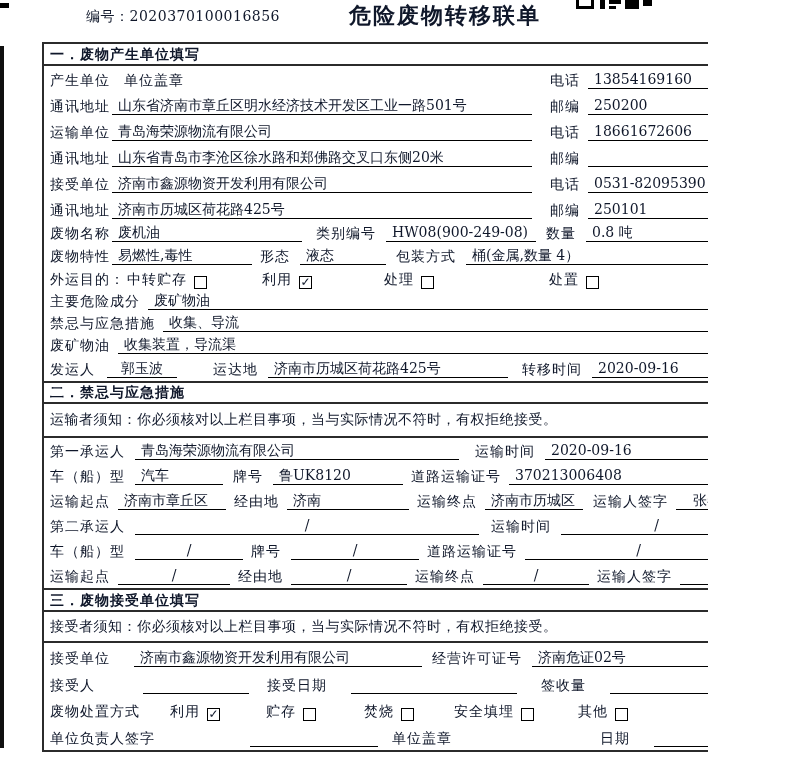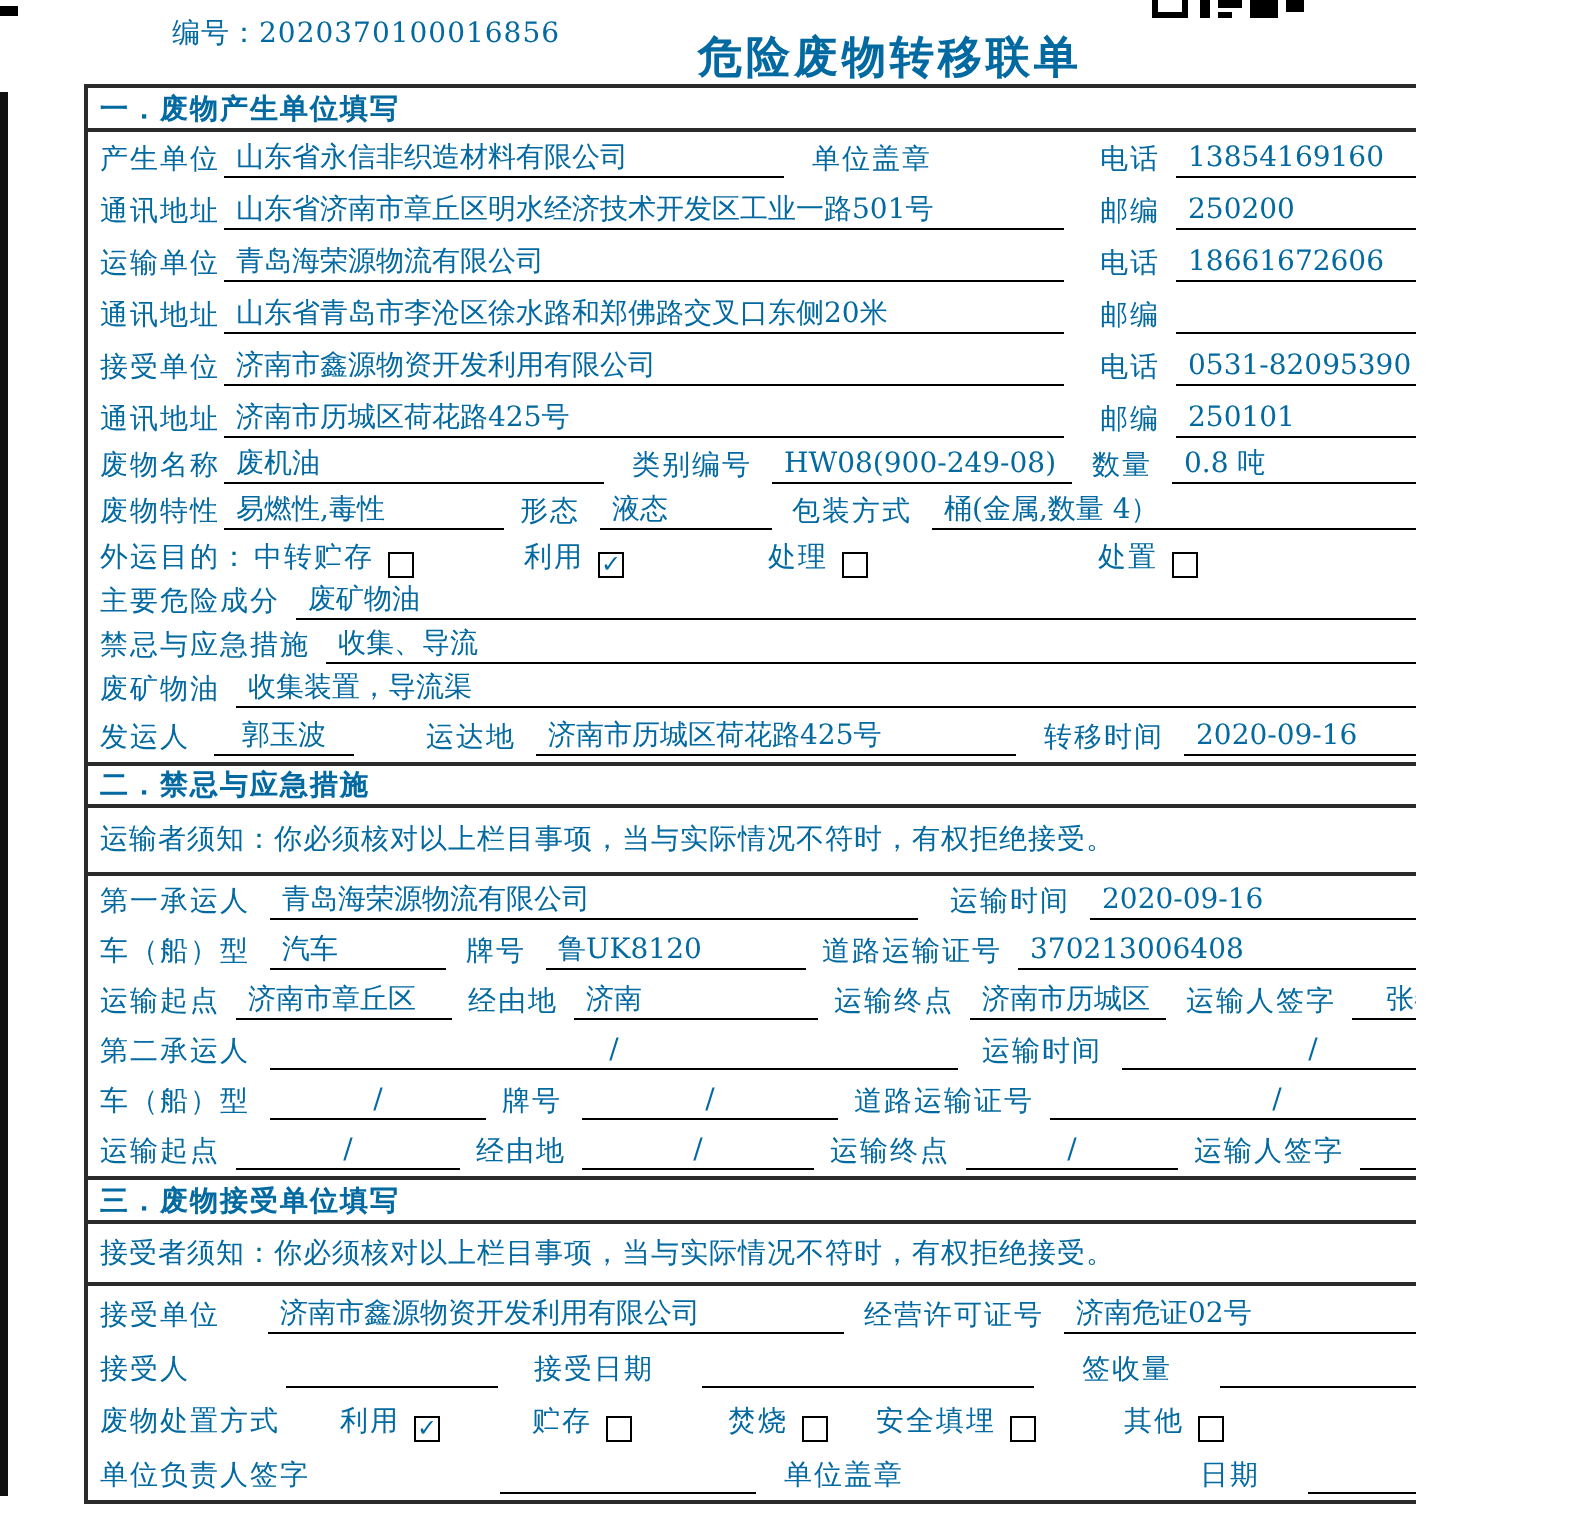--- a/index.html
+++ b/index.html
@@ -1,35 +1,35 @@
 <!DOCTYPE html>
 <html><head>
 <meta charset="utf-8">
 <style>
   * { margin:0; padding:0; box-sizing:border-box; }
   html,body { background:#fff; }
   .page {
     position:relative; width:708px; height:768px; background:#fff;
     font-family:"DejaVu Serif","Liberation Serif",serif;
-    font-size:14px; color:#0369a1; overflow:hidden;
+    font-size:14px; color:#0f172a; overflow:hidden;
   }
   
   .edge-left  { position:absolute; left:0; top:46px; width:4px; height:702px; background:#101010; }
   .edge-right { position:absolute; left:790px; top:0; width:2px; height:768px; background:#c4c4c4; }
   .corner-notch { position:absolute; left:0; top:3px; width:9px; height:5px; background:#000; }
   
   .qr { position:absolute; left:576px; top:0; width:78px; height:10px; }
   .qr i { position:absolute; background:#000; display:block; }
   .qr .q1{left:0;top:0;width:3px;height:9px;} .qr .q2{left:15px;top:0;width:3px;height:9px;}
   .qr .q3{left:0;top:6px;width:18px;height:3px;} .qr .q4{left:24px;top:0;width:5px;height:9px;}
   .qr .q5{left:33px;top:0;width:12px;height:4px;} .qr .q6{left:33px;top:6px;width:7px;height:3px;}
   .qr .q7{left:49px;top:0;width:14px;height:9px;} .qr .q8{left:67px;top:0;width:9px;height:6px;}
   
   .serial { position:absolute; left:86px; top:8px; letter-spacing:0.5px; }
-  .doc-title { position:absolute; left:300px; top:14px; width:290px; text-align:center;
+  .doc-title { position:absolute; left:300px; top:1px; width:290px; text-align:center;
                font-size:22px; font-weight:bold; letter-spacing:2px; font-family:"DejaVu Sans","Liberation Sans",sans-serif; }
   
   .form-table { position:absolute; left:42px; top:42px; width:716px; border:2px solid #2b2b2b; background:#fff; }
   .sec-h { font-weight:bold; padding:1px 4px 0 6px; letter-spacing:1px; border-bottom:2px solid #2b2b2b;
            font-family:Liberation Mono, monospace; font-size:14px; display:flex; align-items:center; }
   .sec-h.topline { border-top:2px solid #2b2b2b; }
   .note { padding-left:6px; display:flex; align-items:center; border-bottom:2px solid #2b2b2b; letter-spacing:0.5px; }
   .row { display:flex; align-items:flex-end; padding:0 4px 3px 6px; }
   .lbl { white-space:nowrap; letter-spacing:1px; line-height:18px; }
   .fill { border-bottom:1px solid #000; white-space:nowrap; padding:0 2px 0 6px; height:19px; line-height:19px; }
@@ -41,21 +41,21 @@
   
   .h22{height:22px}.h23{height:23px}.h24{height:24px}.h25{height:25px}.h26{height:26px}.h27{height:27px}
   .h31{height:31px}.h34{height:34px}
   
   .w70{width:70px}.w86{width:86px}.w88{width:88px}.w98{width:98px}.w106{width:106px}.w108{width:108px}
   .w112{width:112px}.w116{width:116px}.w122{width:122px}.w128{width:128px}.w130{width:130px}
   .w140{width:140px}.w150{width:150px}.w164{width:164px}.w166{width:166px}.w190{width:190px}.w240{width:240px}
   .w280{width:280px}.w288{width:288px}.w324{width:324px}.w344{width:344px}.w420{width:420px}
   .ml2{margin-left:2px}.ml8{margin-left:8px}.ml10{margin-left:10px}.ml12{margin-left:12px}.ml14{margin-left:14px}
   .ml16{margin-left:16px}.ml18{margin-left:18px}.ml24{margin-left:24px}.ml30{margin-left:30px}.ml36{margin-left:36px}
-  .ml40{margin-left:24px}.ml44{margin-left:44px}.ml46{margin-left:46px}.ml48{margin-left:48px}.ml55{margin-left:55px}.ml72{margin-left:72px}.ml95{margin-left:95px}.ml115{margin-left:115px}.ml148{margin-left:148px}
+  .ml40{margin-left:40px}.ml44{margin-left:44px}.ml46{margin-left:46px}.ml48{margin-left:48px}.ml55{margin-left:55px}.ml72{margin-left:72px}.ml95{margin-left:95px}.ml115{margin-left:115px}.ml148{margin-left:148px}
   .mr14{margin-right:14px}.mr20{margin-right:20px}
   
   .print-time { position:absolute; left:48px; top:751px; letter-spacing:0.5px;margin-top:30px; }
 </style>
 </head>
 <body>
 
 <div class="page">
 
   <div class="corner-notch"></div>
@@ -75,21 +75,20 @@
 
   <div class="serial"><span>编号：</span><span>2020370100016856</span></div>
   <div class="doc-title">危险废物转移联单</div>
 
   <div class="form-table">
 
     <div class="sec-h h22">一．废物产生单位填写</div>
 
     <div class="row h26">
       <span class="lbl">产生单位</span>
-      <span class="fill w280 ml2">山东省永信非织造材料有限公司</span>
       <span class="lbl ml14">单位盖章</span>
       <span class="lbl ra">电话</span>
       <span class="fill w164 ml8">13854169160</span>
     </div>
 
     <div class="row h26">
       <span class="lbl">通讯地址</span>
       <span class="fill w420 ml2">山东省济南市章丘区明水经济技术开发区工业一路501号</span>
       <span class="lbl ra">邮编</span>
       <span class="fill w164 ml8">250200</span>

